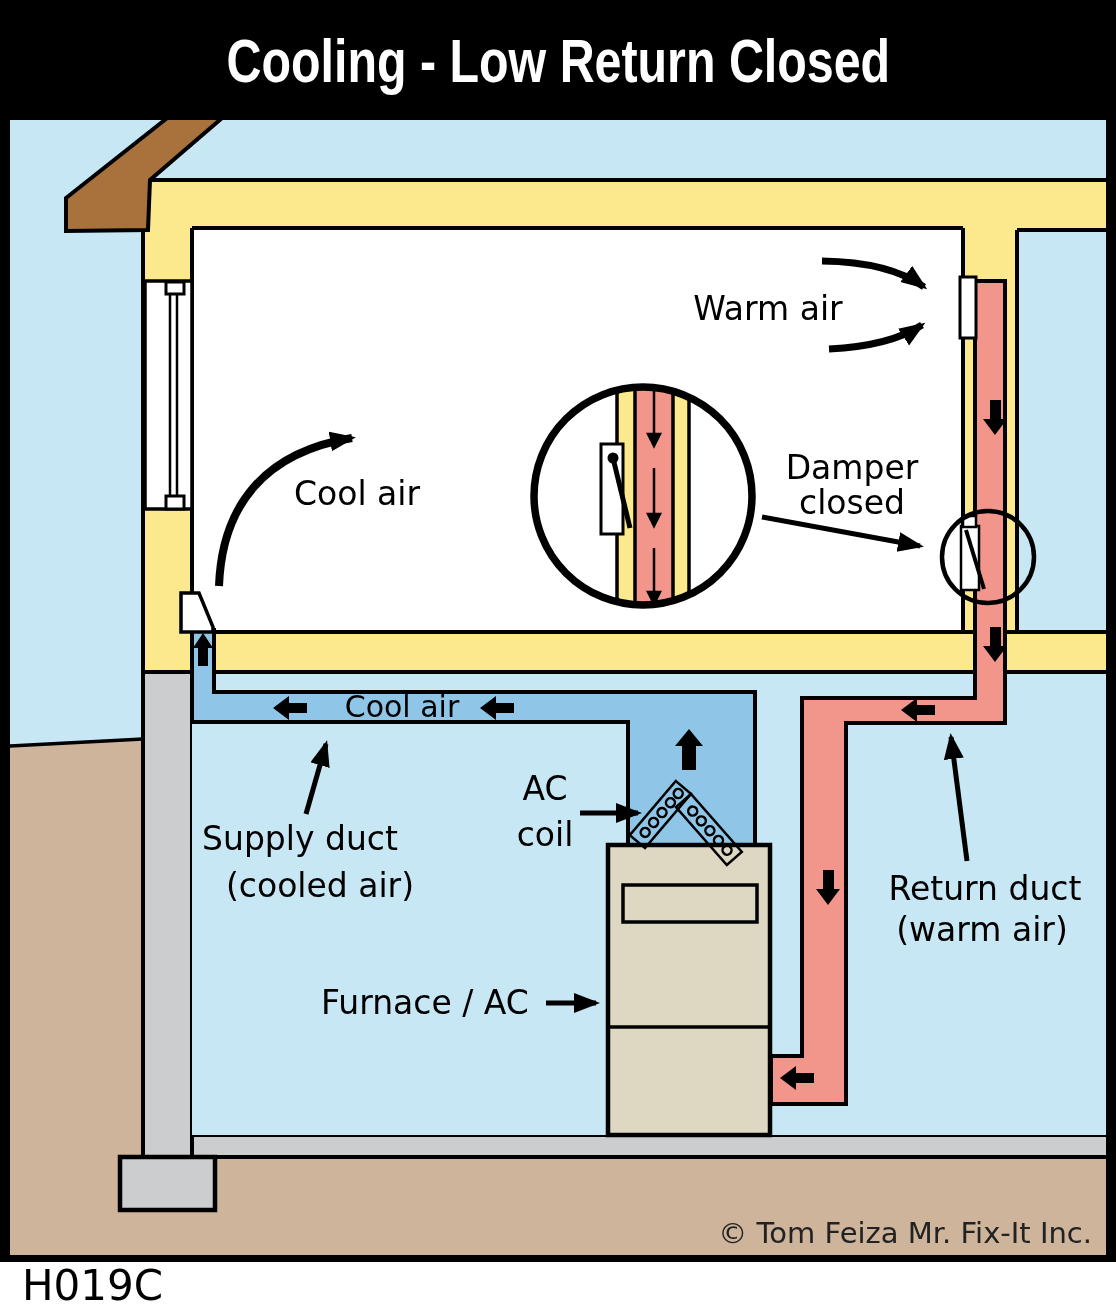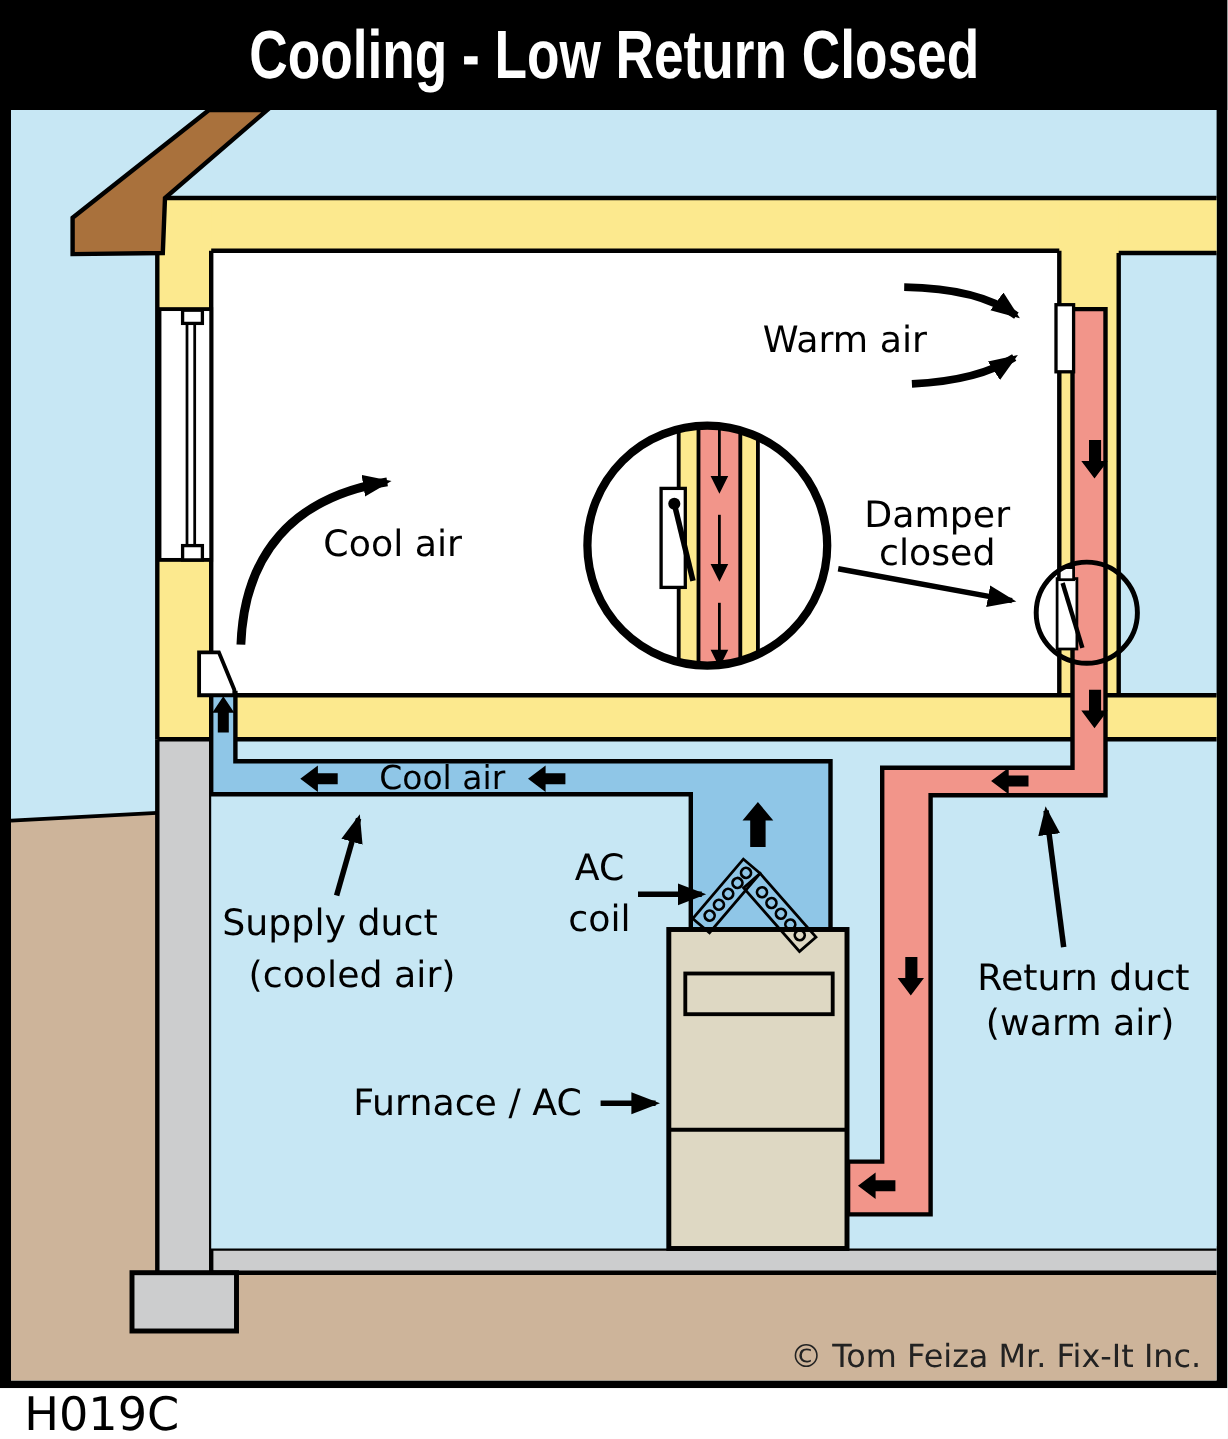--- a/index.html
+++ b/index.html
@@ -1,18 +1,18 @@
 <!DOCTYPE html>
 <html><head>
 <meta charset="utf-8">
 <style>
   html,body{margin:0;padding:0;background:#fff;}
   .stage{position:relative;width:1116px;height:1308px;background:#fff;overflow:hidden;
          font-family:"DejaVu Sans", sans-serif;}
-  .titlebar{position:absolute;left:0;top:0;width:1116px;height:100px;background:#000;
+  .titlebar{position:absolute;left:0;top:0;width:1116px;height:120px;background:#000;
             display:flex;align-items:center;justify-content:center;}
   .titlebar span{color:#fff;font-family:"Liberation Sans", sans-serif;font-weight:bold;
                  font-size:62px;display:inline-block;transform:scaleX(0.78);white-space:nowrap;}
   svg{position:absolute;left:0;top:0;}
   .ln{stroke:#000;fill:none;}
   text{fill:#000;font-family:"DejaVu Sans", sans-serif;}
   .lbl{font-size:33px;}
   .lbl-sm{font-size:30px;}
   .copy{font-size:29px;fill:#222;}
   .code{font-size:42px;}

